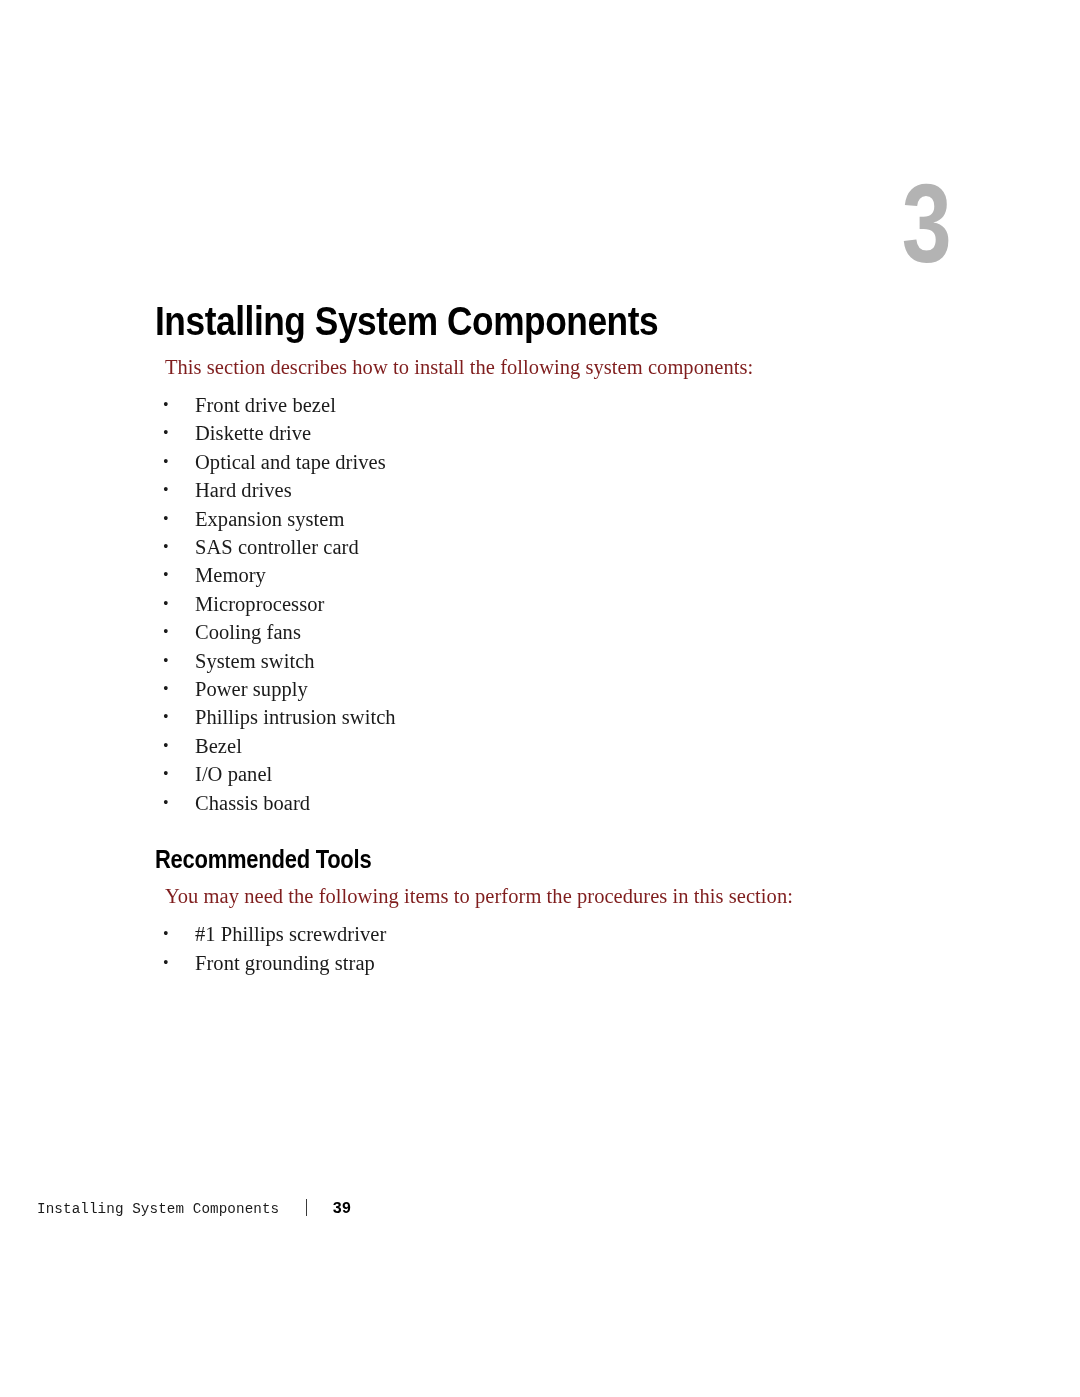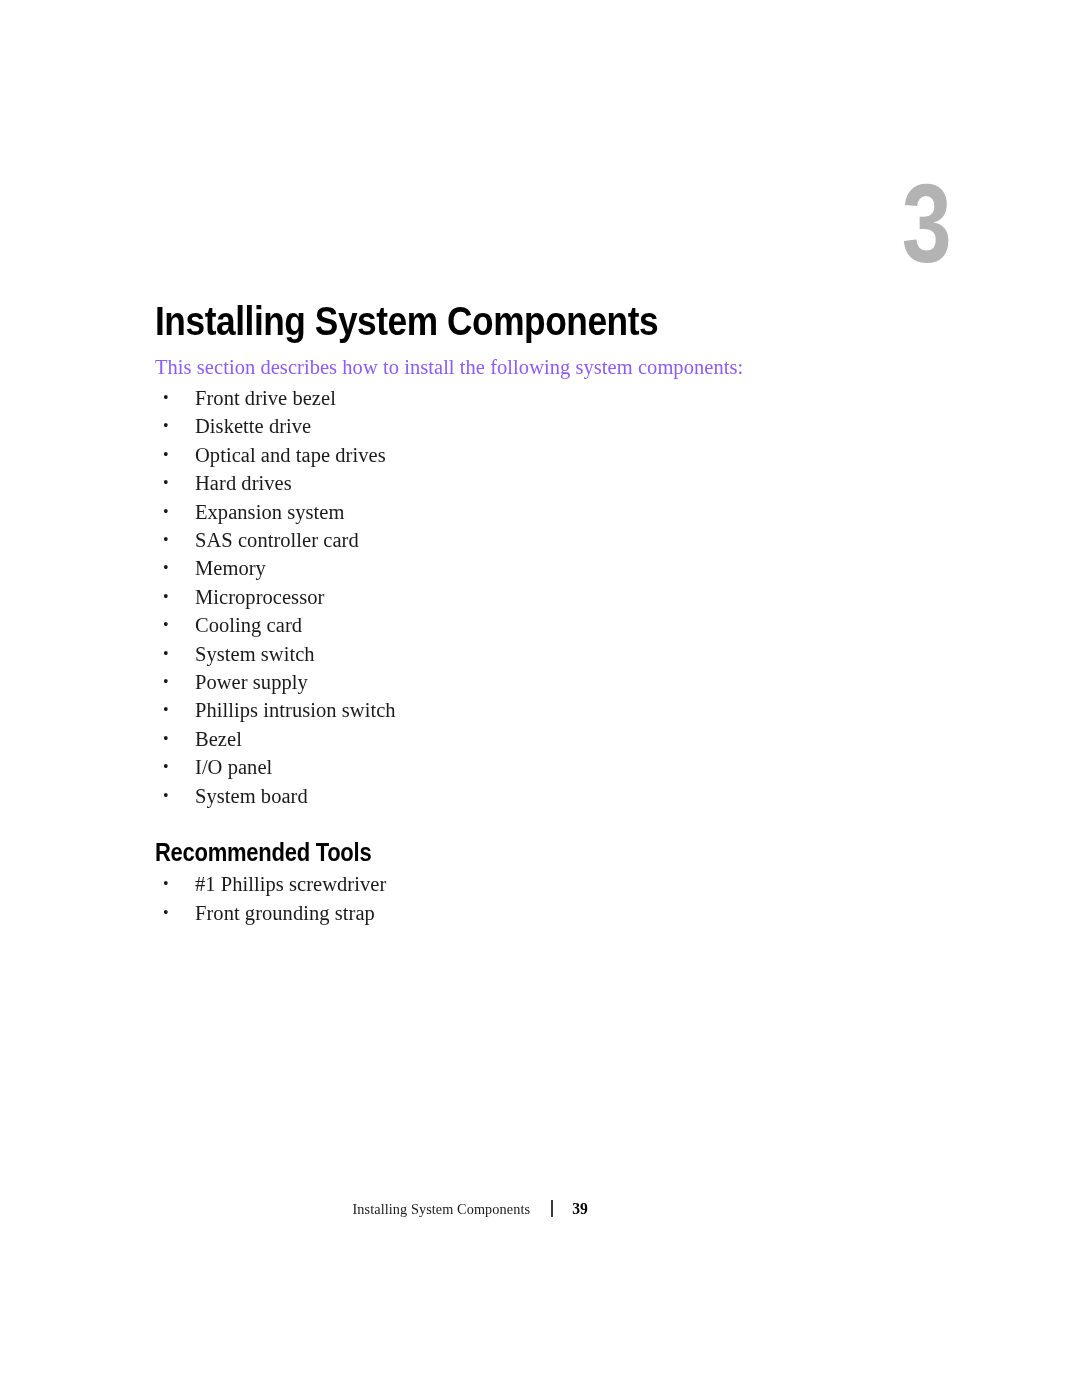--- a/index.html
+++ b/index.html
@@ -67,22 +67,22 @@
     margin: 0;
     transform: scaleX(0.88);
     transform-origin: left center;
     white-space: nowrap;
   }
 
   .body-text {
     font-family: "Liberation Serif", serif;
     font-size: 20.5px;
     line-height: 27px;
-    color: #8b5cf6;
-    margin: 0;
+    color: #7f1d1d;
+    margin: 10px;
     letter-spacing: 0.05px;
   }
 
   .bullet-list {
     list-style: none;
     margin: 3px 0 0 0;
     padding: 0;
   }
 
   .bullet-list li {
@@ -108,25 +108,25 @@
     height: 27px;
   }
 
   .tools-intro {
     margin-top: 9px;
   }
 
   
   .footer {
     position: absolute;
-    left: 0;
+    left: 16px;
     top: 1199px;
     width: 925px;
-    text-align: center;
-    font-family: Liberation Serif, serif;
+    text-align: left;
+    font-family: Liberation Mono, monospace;
     white-space: nowrap;
   }
 
   .footer-title {
     font-size: 15.5px;
     color: #1a1a1a;
     letter-spacing: 0.1px;
     transform: scaleX(0.92);
     transform-origin: right center;
     display: inline-block;
@@ -192,21 +192,21 @@
       <li>
         <span class="bullet-mark">•</span>
         <span>Memory</span>
       </li>
       <li>
         <span class="bullet-mark">•</span>
         <span>Microprocessor</span>
       </li>
       <li>
         <span class="bullet-mark">•</span>
-        <span>Cooling card</span>
+        <span>Cooling fans</span>
       </li>
       <li>
         <span class="bullet-mark">•</span>
         <span>System switch</span>
       </li>
       <li>
         <span class="bullet-mark">•</span>
         <span>Power supply</span>
       </li>
       <li>
@@ -216,28 +216,29 @@
       <li>
         <span class="bullet-mark">•</span>
         <span>Bezel</span>
       </li>
       <li>
         <span class="bullet-mark">•</span>
         <span>I/O panel</span>
       </li>
       <li>
         <span class="bullet-mark">•</span>
-        <span>System board</span>
+        <span>Chassis board</span>
       </li>
     </ul>
 
     <div class="spacer-tools"></div>
 
     <h2 class="section-heading">Recommended Tools</h2>
 
+    <p class="body-text tools-intro">You may need the following items to perform the procedures in this section:</p>
 
     <ul class="bullet-list">
       <li>
         <span class="bullet-mark">•</span>
         <span>#1 Phillips screwdriver</span>
       </li>
       <li>
         <span class="bullet-mark">•</span>
         <span>Front grounding strap</span>
       </li>

